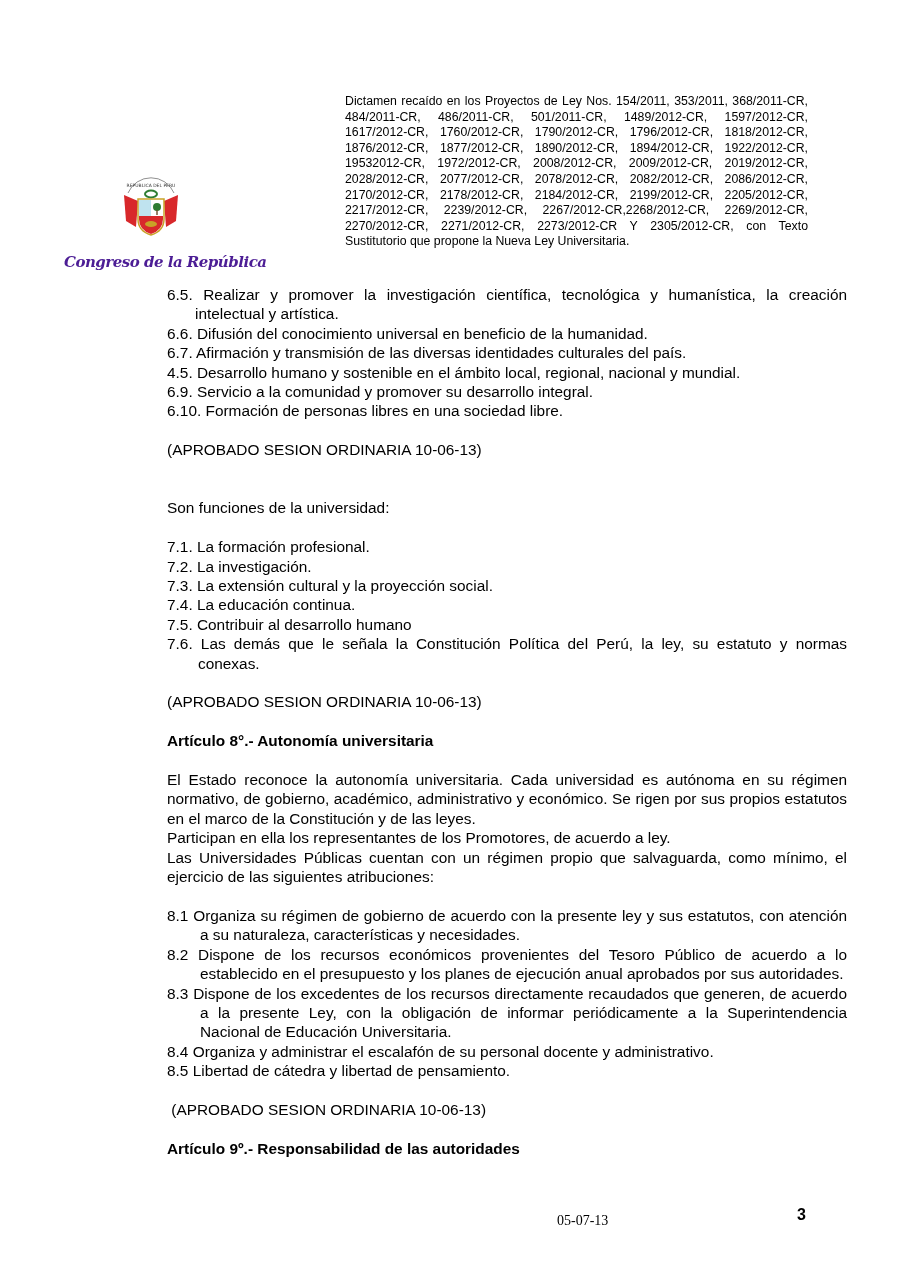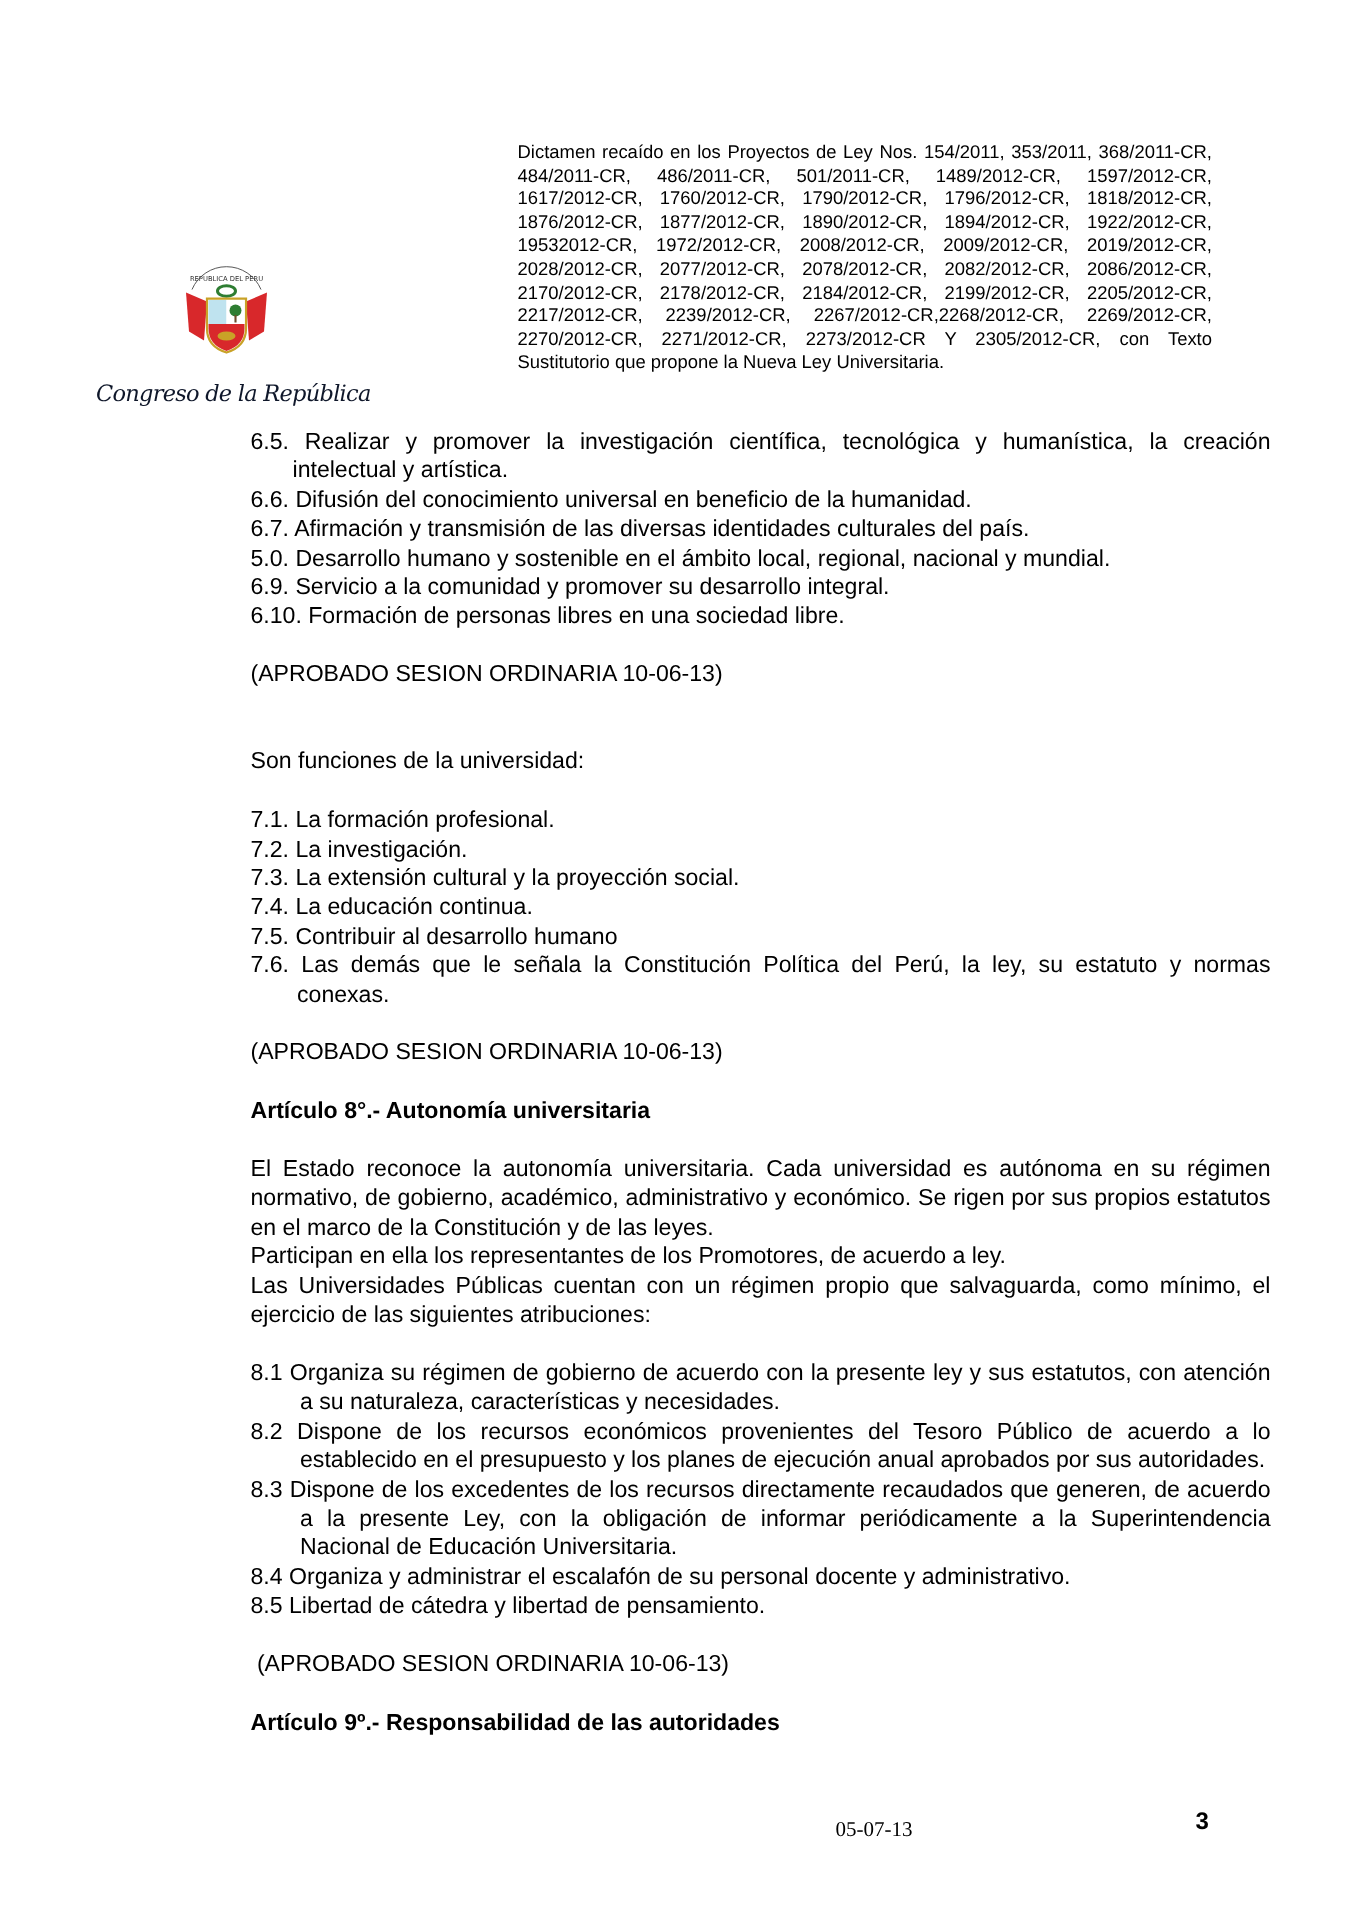--- a/index.html
+++ b/index.html
@@ -1,21 +1,21 @@
 <!DOCTYPE html>
 <html><head>
 <meta charset="utf-8">
 <style>
   html, body { margin: 0; padding: 0; background: #ffffff; }
   body { width: 906px; height: 1280px; position: relative; overflow: hidden; color: #000; }
   .page { position: absolute; left: 0; top: 0; width: 906px; height: 1280px; }
 
   
   .crest { position: absolute; left: 118px; top: 177px; width: 66px; height: 66px; }
-  .congreso { position: absolute; left: 64px; top: 253px; font-family: "DejaVu Serif", serif; font-style: italic; font-weight: normal; font-size: 15px; letter-spacing: -0.5px; color: #0f172a; }
+  .congreso { position: absolute; left: 64px; top: 253px; font-family: "DejaVu Serif", serif; font-style: italic; font-weight: bold; font-size: 15px; letter-spacing: -0.5px; color: #4c1d95; }
   .dictamen { position: absolute; left: 345px; top: 94px; width: 463px; font-family: "Liberation Sans", sans-serif; font-weight: normal; font-size: 12.3px; line-height: 15.6px; text-align: justify; text-align-last: left; }
 
   
   .body { position: absolute; left: 129px; top: 285px; width: 680px; font-family: "Liberation Sans", sans-serif; font-size: 15.4px; line-height: 19.4px; margin-left: 38px; }
   .body p { margin: 0; }
   .gap { height: 19.4px; }
   .hang { padding-left: 28px; text-indent: -28px; text-align: justify; }
   .hang7 { padding-left: 31px; text-indent: -31px; text-align: justify; }
   .hang8 { padding-left: 33px; text-indent: -33px; text-align: justify; }
   .just { text-align: justify; }
@@ -47,21 +47,21 @@
     <ellipse cx="33" cy="47" rx="6" ry="3" fill="#c9a227"></ellipse>
   </svg>
   <div class="congreso">Congreso de la República</div>
 
   <div class="dictamen">Dictamen recaído en los Proyectos de Ley Nos. 154/2011, 353/2011, 368/2011-CR, 484/2011-CR, 486/2011-CR, 501/2011-CR, 1489/2012-CR, 1597/2012-CR, 1617/2012-CR, 1760/2012-CR, 1790/2012-CR, 1796/2012-CR, 1818/2012-CR, 1876/2012-CR, 1877/2012-CR, 1890/2012-CR, 1894/2012-CR, 1922/2012-CR, 19532012-CR, 1972/2012-CR, 2008/2012-CR, 2009/2012-CR, 2019/2012-CR, 2028/2012-CR, 2077/2012-CR, 2078/2012-CR, 2082/2012-CR, 2086/2012-CR, 2170/2012-CR, 2178/2012-CR, 2184/2012-CR, 2199/2012-CR, 2205/2012-CR, 2217/2012-CR, 2239/2012-CR, 2267/2012-CR,2268/2012-CR, 2269/2012-CR, 2270/2012-CR, 2271/2012-CR, 2273/2012-CR Y 2305/2012-CR, con Texto Sustitutorio que propone la Nueva Ley Universitaria.</div>
 
   <div class="body">
     <p class="hang">6.5. Realizar y promover la investigación científica, tecnológica y humanística, la creación intelectual y artística.</p>
     <p class="hang">6.6. Difusión del conocimiento universal en beneficio de la humanidad.</p>
     <p class="hang">6.7. Afirmación y transmisión de las diversas identidades culturales del país.</p>
-    <p class="hang">5.0. Desarrollo humano y sostenible en el ámbito local, regional, nacional y mundial.</p>
+    <p class="hang">4.5. Desarrollo humano y sostenible en el ámbito local, regional, nacional y mundial.</p>
     <p class="hang">6.9. Servicio a la comunidad y promover su desarrollo integral.</p>
     <p class="hang">6.10. Formación de personas libres en una sociedad libre.</p>
     <div class="gap"></div>
     <p>(APROBADO SESION ORDINARIA 10-06-13)</p>
     <div class="gap"></div>
     <div class="gap"></div>
     <p>Son funciones de la universidad:</p>
     <div class="gap"></div>
     <p class="hang7">7.1. La formación profesional.</p>
     <p class="hang7">7.2. La investigación.</p>

